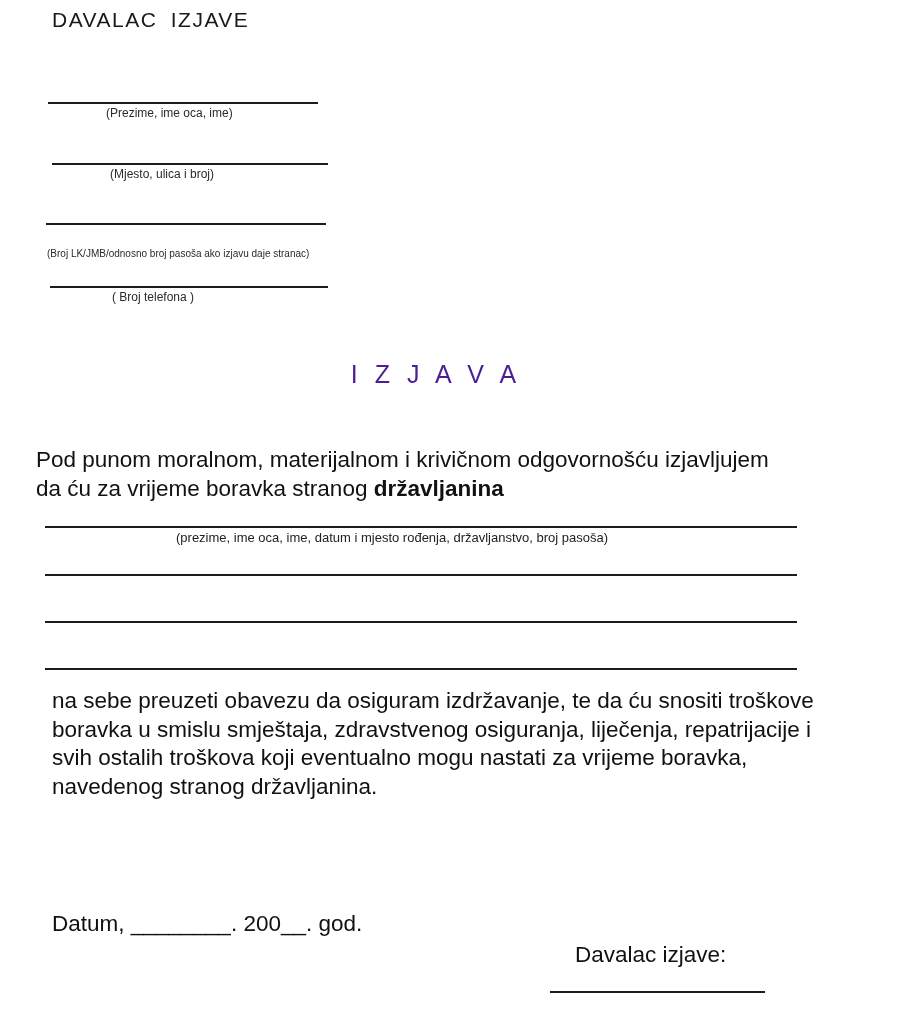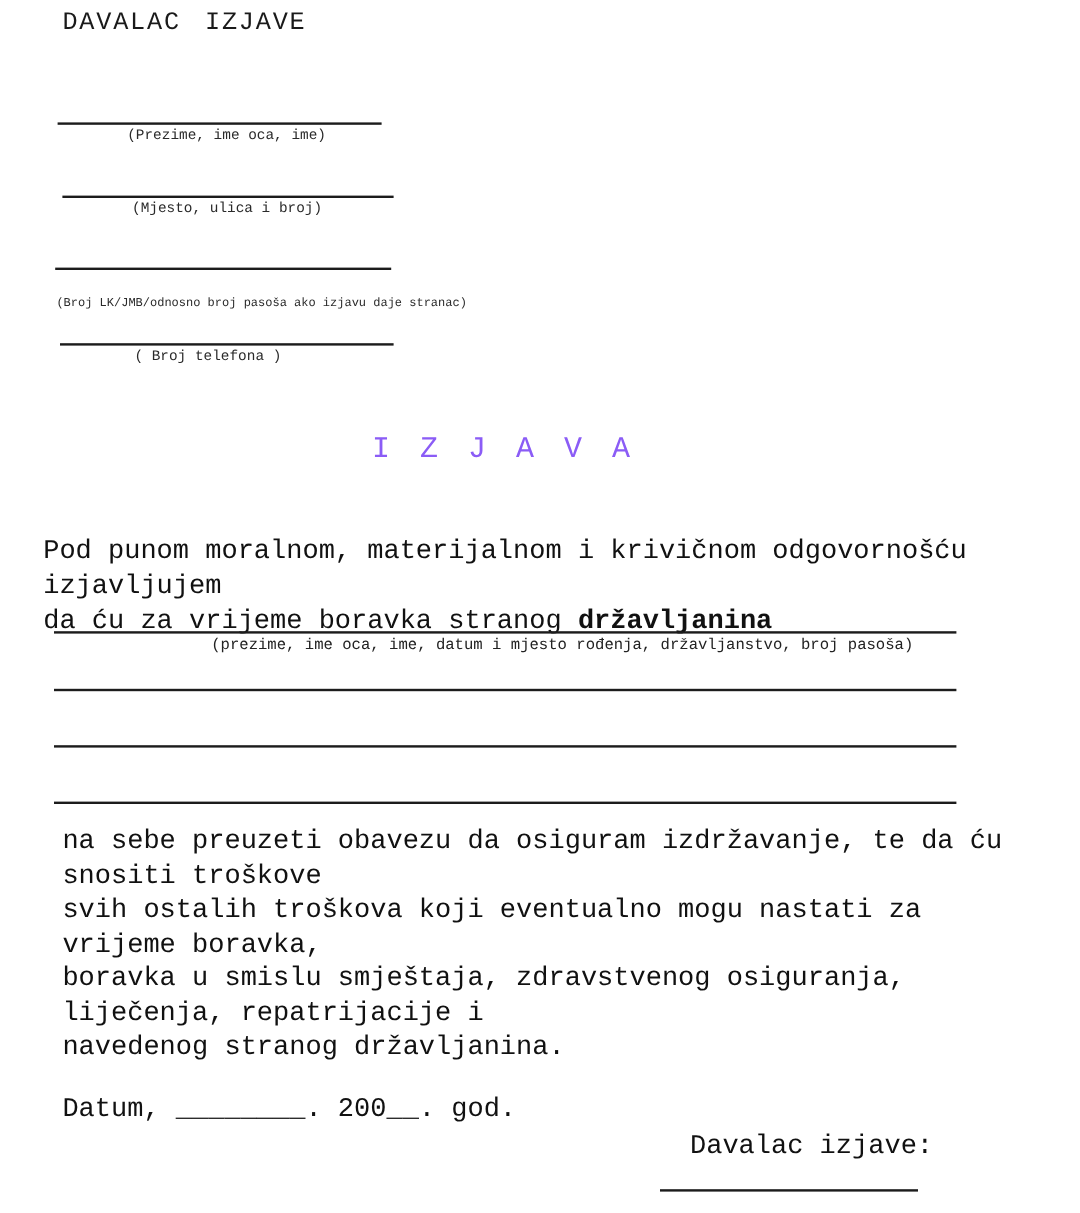--- a/index.html
+++ b/index.html
@@ -6,21 +6,21 @@
     margin: 0;
     padding: 0;
     background: #ffffff;
   }
   .page {
     position: relative;
     width: 900px;
     height: 1011px;
     background: #ffffff;
     color: #111111;
-    font-family: Liberation Mono, monospace;
+    font-family: Liberation Sans, sans-serif;
     overflow: hidden;
   }
   .abs { position: absolute; }
 
   .doc-heading {
     left: 52px;
     top: 8px;
     font-size: 21px;
     letter-spacing: 1.5px;
     word-spacing: 6px;
@@ -41,27 +41,27 @@
   .f1-line { left: 48px;  top: 102px; width: 270px; }
   .f1-label { left: 106px; top: 106px; font-size: 12px; }
   .f2-line { left: 52px;  top: 163px; width: 276px; }
   .f2-label { left: 110px; top: 167px; font-size: 12px; }
   .f3-line { left: 46px;  top: 223px; width: 280px; }
   .f3-label { left: 47px;  top: 226px; font-size: 10px; margin-top: 22px; }
   .f4-line { left: 50px;  top: 286px; width: 278px; }
   .f4-label { left: 112px; top: 290px; font-size: 12px; }
 
   .statement-title {
-    left: 0;
+    left: 16px;
     top: 360px;
     width: 840px;
     text-align: center;
     font-size: 25px;
     letter-spacing: 5px;
-    color: #8b5cf6;
+    color: #4c1d95;
   }
 
   .intro {
     left: 36px;
     top: 445px;
     width: 780px;
     font-size: 22.5px;
     line-height: 29px;
     color: #111;
   }
@@ -135,22 +135,22 @@
   </div>
 
   <div class="abs fill-line long-line ll-a"></div>
   <div class="abs field-label foreigner-label">(prezime, ime oca, ime, datum i mjesto rođenja, državljanstvo, broj pasoša)</div>
   <div class="abs fill-line long-line ll-b"></div>
   <div class="abs fill-line long-line ll-c"></div>
   <div class="abs fill-line long-line ll-d"></div>
 
   <div class="abs obligation">
     <div>na sebe preuzeti obavezu da osiguram izdržavanje, te da ću snositi troškove</div>
+    <div>boravka u smislu smještaja, zdravstvenog osiguranja, liječenja, repatrijacije i</div>
     <div>svih ostalih troškova koji eventualno mogu nastati za vrijeme boravka,</div>
-    <div>boravka u smislu smještaja, zdravstvenog osiguranja, liječenja, repatrijacije i</div>
     <div>navedenog stranog državljanina.</div>
   </div>
 
   <div class="abs date-line">Datum, ________. 200__. god.</div>
 
   <div class="abs sig-label">Davalac izjave:</div>
   <div class="abs fill-line sig-line"></div>
 
 </div>
 

